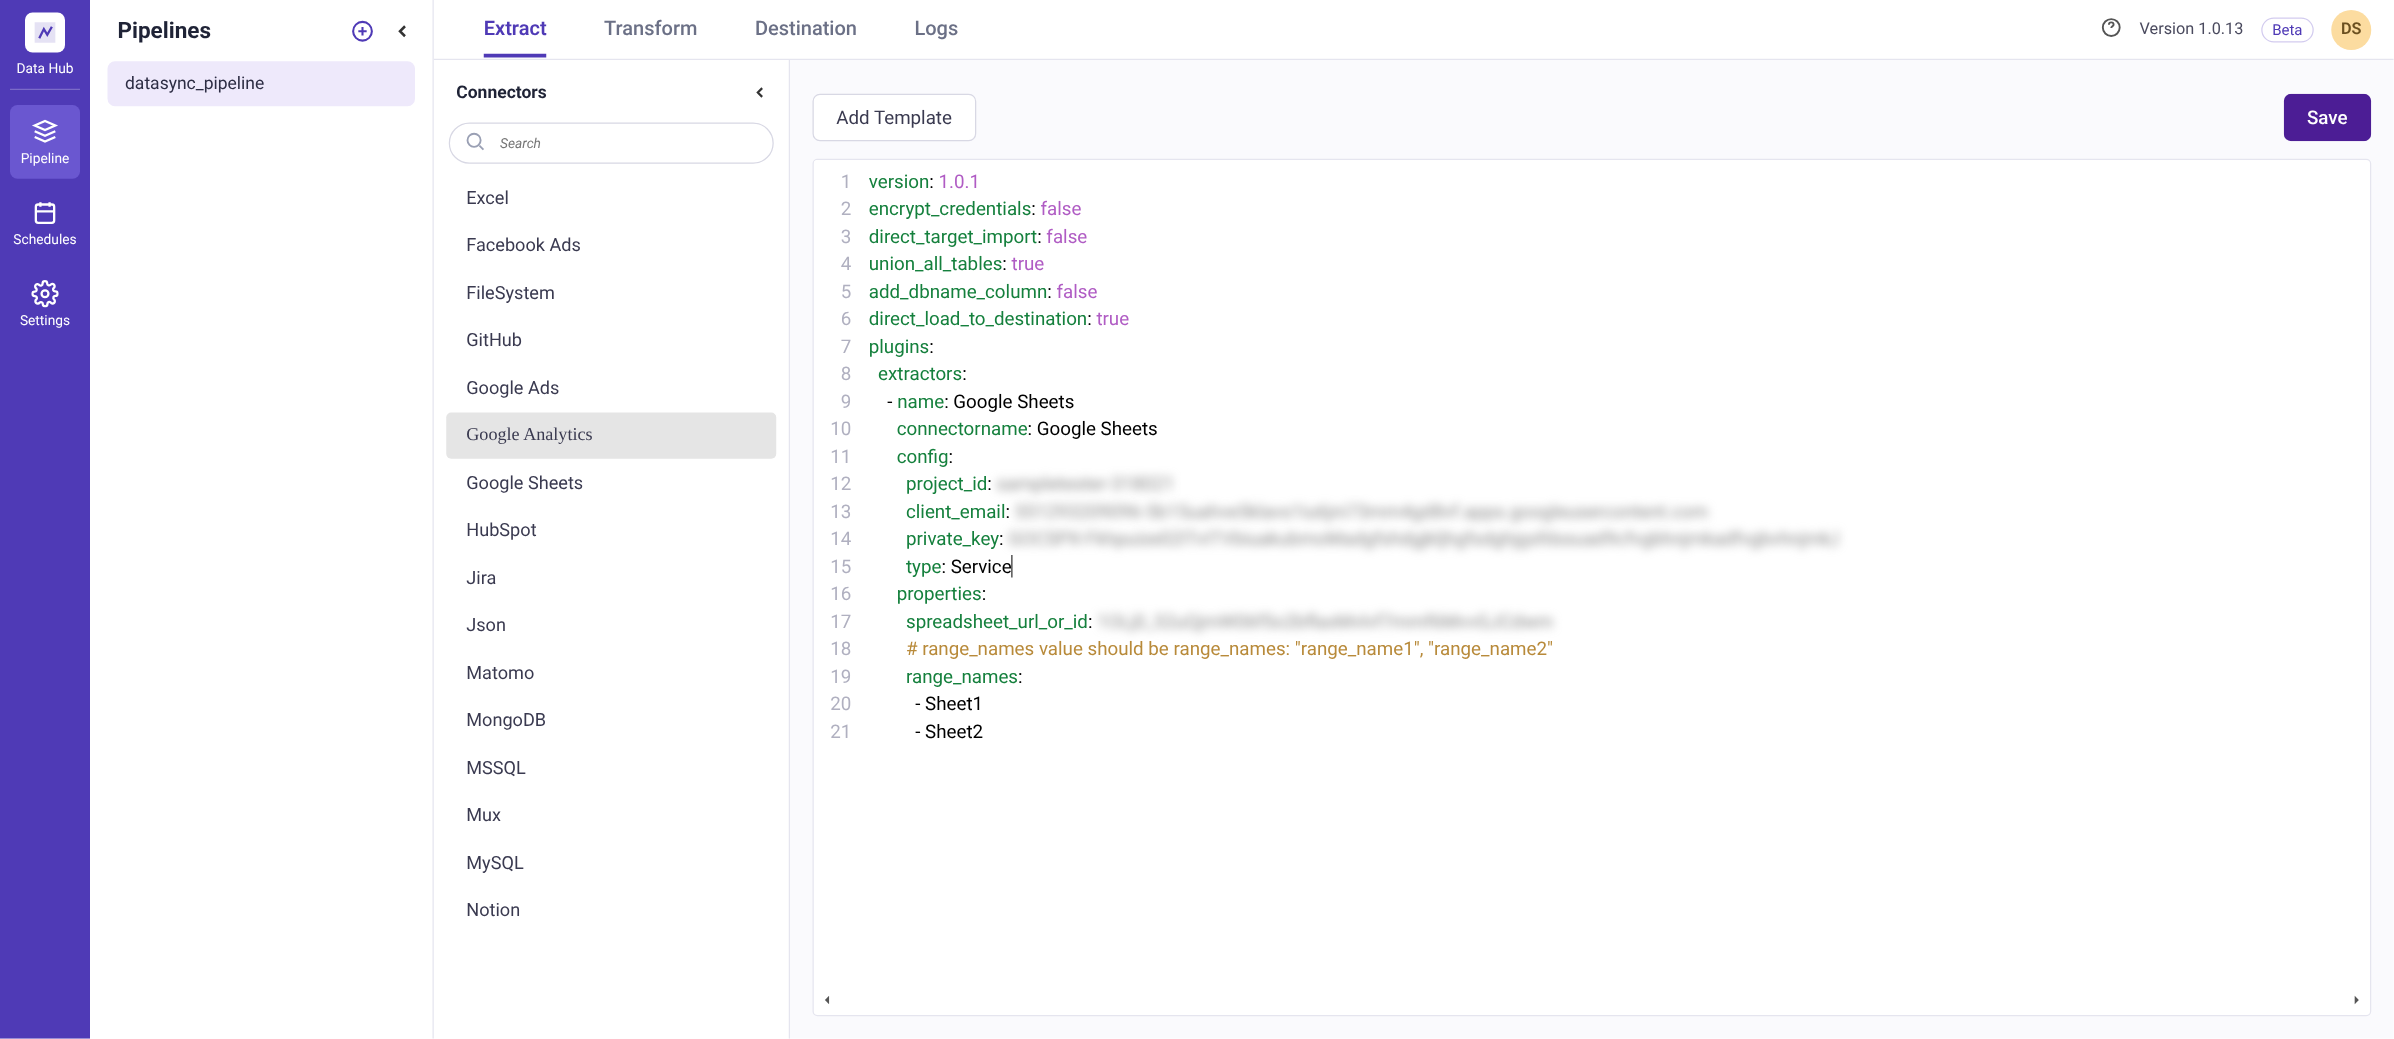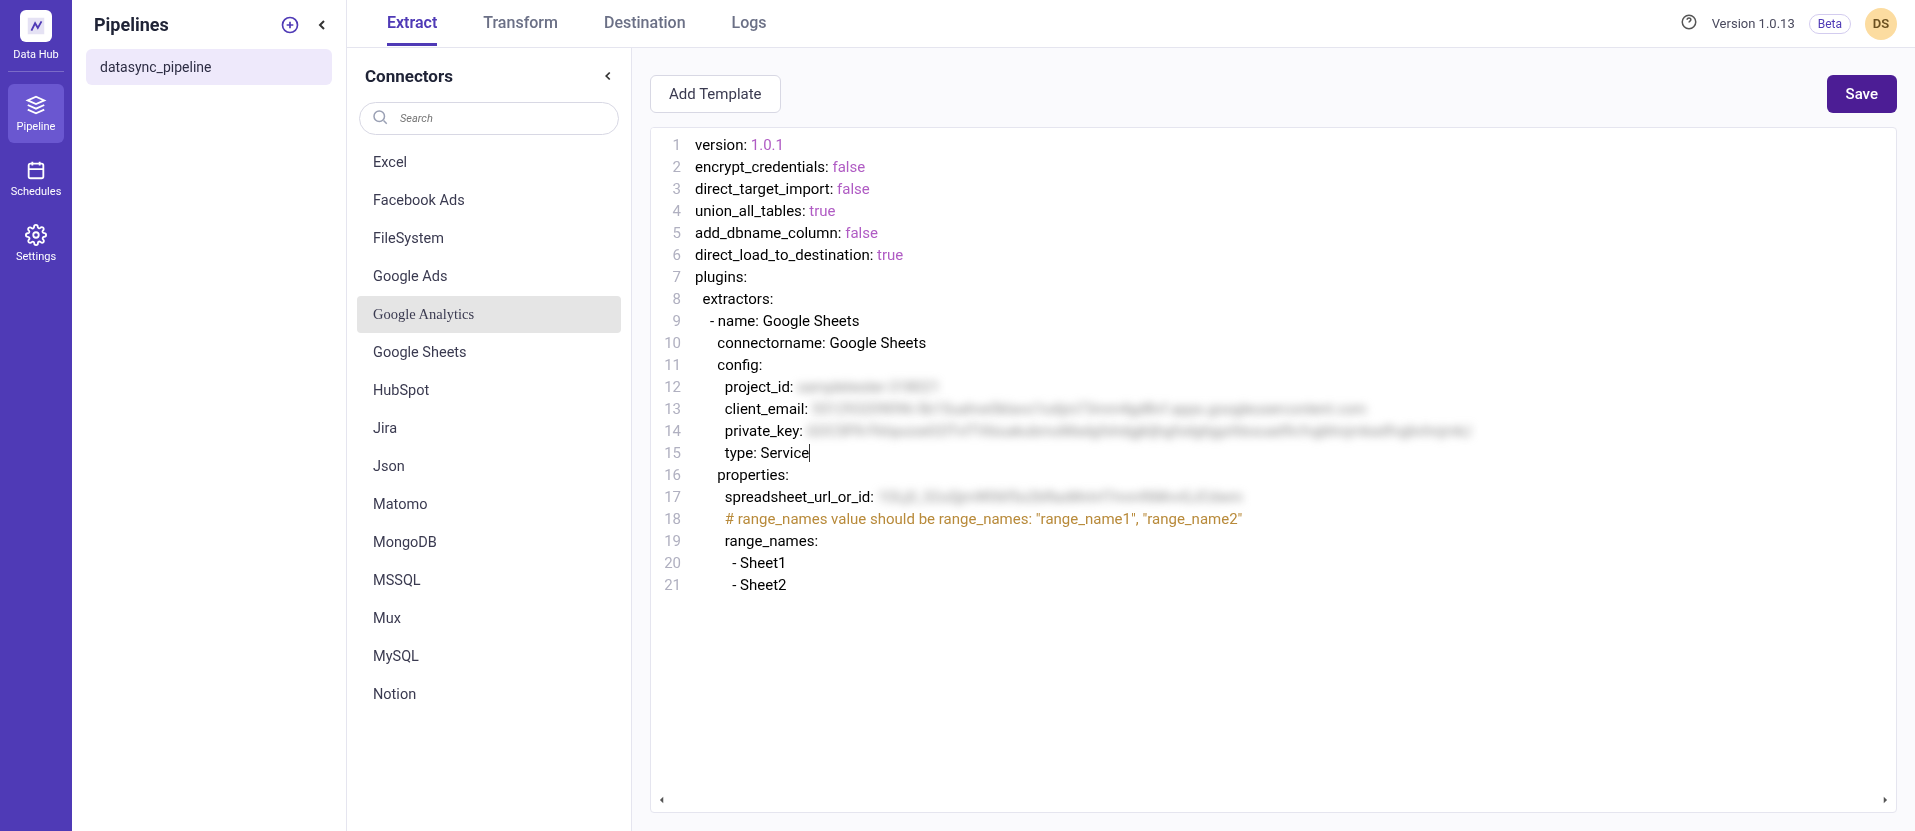--- a/index.html
+++ b/index.html
@@ -38,21 +38,21 @@
 .help-icon { cursor: pointer; }
 .version { font-size: 13px; color: #4a4a5e; }
 .beta-badge { font-size: 12px; color: #4f3ab6; border: 1px solid #d3ccef; padding: 2px 8px; border-radius: 10px; }
 .avatar { width: 32px; height: 32px; border-radius: 50%; background: #fcdca0; display: flex; align-items: center; justify-content: center; font-size: 13px; font-weight: 600; color: #6b5020; cursor: pointer; }
 
 .workspace { flex: 1; display: flex; min-height: 0; }
 
 
 .connectors-panel { width: 285px; border-right: 1px solid #e5e5ef; display: flex; flex-direction: column; flex-shrink: 0; }
 .connectors-header { display: flex; align-items: center; justify-content: space-between; padding: 18px 16px 10px 18px; }
-.connectors-header h3 { font-size: 17px; font-weight: 700; color: #1f2336; }
+.connectors-header h3 { font-size: 14px; font-weight: 700; color: #1f2336; }
 .connectors-header svg { cursor: pointer; }
 .connectors-search { margin: 6px 12px 8px; position: relative; }
 .connectors-search input { width: 100%; padding: 9px 12px 9px 40px; border: 1px solid #d8d8e4; border-radius: 20px; font-size: 11px; outline: none; font-style: italic; }
 .connectors-search .search-icon { position: absolute; left: 12px; top: 50%; transform: translateY(-50%); }
 .connector-list { flex: 1; overflow-y: auto; padding: 0 6px; position: relative; }
 .connector-item { padding: 10px 16px; font-size: 14.5px; color: #3a3a50; cursor: pointer; border-radius: 4px; margin: 1px 4px; }
 .connector-item.selected { background: #e5e5e5; font-family: Liberation Serif, serif; }
 .connector-list::-webkit-scrollbar { width: 6px; }
 .connector-list::-webkit-scrollbar-thumb { background: #d0d0dc; border-radius: 3px; }
 
@@ -61,21 +61,21 @@
 .editor-toolbar { display: flex; justify-content: space-between; padding: 14px 18px; }
 .btn { padding: 9px 18px; border-radius: 6px; font-size: 15px; cursor: pointer; border: 1px solid transparent; margin-top: 13px; }
 .btn-outline { background: #fff; border-color: #d8d8e4; color: #3a3a50; }
 .btn-primary { background: #4c1d95; color: #fff; font-weight: 500; }
 .code-editor { flex: 1; margin: 0 18px 18px; background: #fff; border: 1px solid #e5e5ef; border-radius: 4px; display: flex; flex-direction: column; min-height: 0; overflow: hidden; }
 .code-body { flex: 1; display: flex; font-family: "SF Mono", Consolas, monospace; font-size: 15px; line-height: 22px; overflow: auto; position: relative; }
 .gutter { width: 38px; text-align: right; padding: 6px 8px 6px 0; color: #b0b0c0; user-select: none; background: #fff; flex-shrink: 0; display: flex; flex-direction: column; }
 .gutter div { height: 22px; }
 .code-lines { flex: 1; padding: 6px 0 6px 6px; white-space: pre; min-width: 0; overflow-x: auto; }
 .code-lines .line { height: 22px; }
-.k { color: #000000; } 
+.k { color: #15803d; } 
 .n { color: #b05cc4; } 
 .c { color: #b88a3a; } 
 .blur { filter: blur(4px); color: #888; }
 .cursor-mark { border-right: 1px solid #333; }
 .hscroll { height: 14px; overflow-x: scroll; margin: 0 8px 2px; }
 .hscroll-inner { width: 2000px; height: 1px; }
 .hscroll::-webkit-scrollbar { height: 12px; }
 .hscroll::-webkit-scrollbar-thumb { background: #c8c8d6; border-radius: 6px; }
 .hscroll::-webkit-scrollbar-track { background: #f0f0f5; border-radius: 6px; }
 .hscroll-wrap { display:flex; align-items:center; padding: 0 6px 4px; gap:4px;}
@@ -172,20 +172,21 @@
               <circle cx="11" cy="11" r="7"></circle>
               <path d="M21 21l-4.3-4.3"></path>
             </svg>
         </span>
         <input type="text" placeholder="Search" style="">
       </div>
       <div class="connector-list" id="connector-list">
           <div class="connector-item">Excel</div>
           <div class="connector-item">Facebook Ads</div>
           <div class="connector-item">FileSystem</div>
+          <div class="connector-item">GitHub</div>
           <div class="connector-item">Google Ads</div>
           <div class="connector-item selected">Google Analytics</div>
           <div class="connector-item">Google Sheets</div>
           <div class="connector-item">HubSpot</div>
           <div class="connector-item">Jira</div>
           <div class="connector-item">Json</div>
           <div class="connector-item">Matomo</div>
           <div class="connector-item">MongoDB</div>
           <div class="connector-item">MSSQL</div>
           <div class="connector-item">Mux</div>

